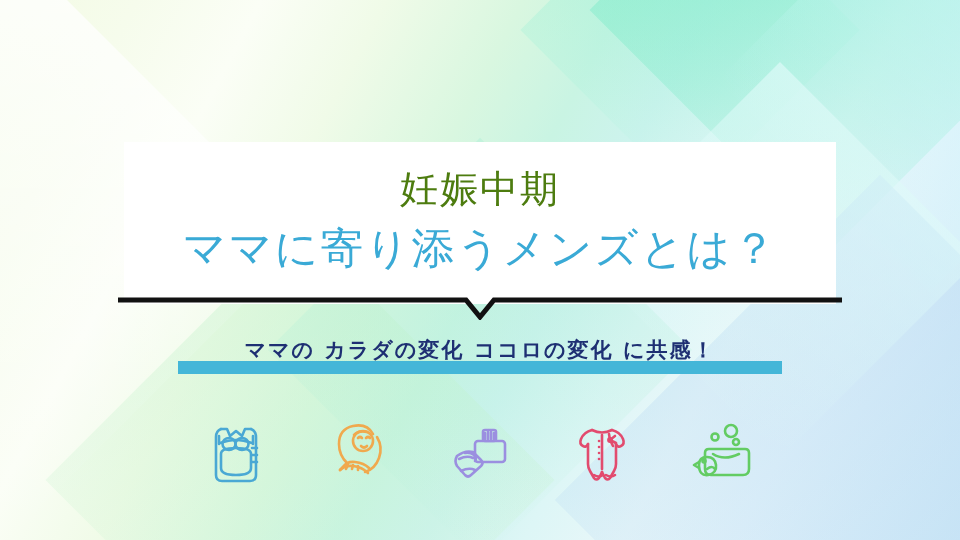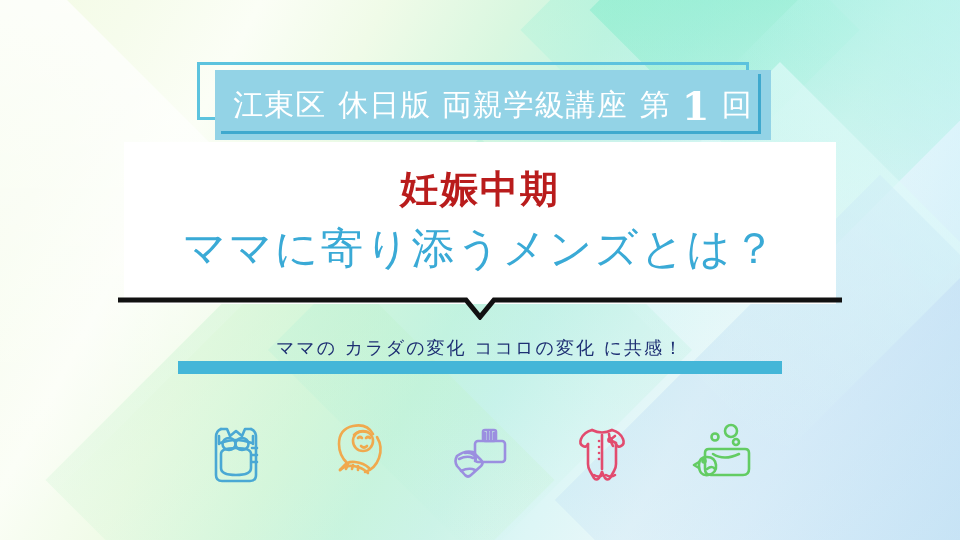--- a/index.html
+++ b/index.html
@@ -161,22 +161,22 @@
   .title-line1, .title-line2 {
     position: absolute;
     left: 0;
     width: 100%;
     text-align: center;
     white-space: nowrap;
   }
   .title-line1 {
     top: 22px;
     font-size: 38px;
-    font-weight: 700;
-    color: #b91c1c;
+    font-weight: 400;
+    color: #4d7c0f;
     letter-spacing: 2px;
   }
   .title-line2 {
     top: 78px;
     font-size: 43px;
     font-weight: 400;
     color: #3aaad6;
     letter-spacing: 2px;
   }
 
@@ -203,22 +203,22 @@
     bottom: 0;
     width: 604px;
     height: 13px;
     background: #44b6d8;
   }
   .subtitle-text {
     position: absolute;
     left: 0; top: 0;
     width: 604px;
     text-align: center;
-    font-size: 18px;
-    font-weight: 400;
+    font-size: 21px;
+    font-weight: 700;
     color: #1e2f73;
     letter-spacing: 2px;
     white-space: nowrap;
   }
 
   
   .icon-row {
     position: absolute;
     left: 190px;
     top: 406px;
@@ -245,32 +245,20 @@
   <div class="bg-base"></div>
   <div class="facet facet-a"></div>
   <div class="facet facet-b"></div>
   <div class="facet facet-c"></div>
   <div class="facet facet-d"></div>
   <div class="facet facet-e"></div>
   <div class="facet facet-f"></div>
   <div class="facet facet-g"></div>
   <div class="facet facet-h"></div>
 
-  <div class="banner-wrap">
-    <div class="banner-outline"></div>
-    <div class="banner-fill"></div>
-    <div class="banner-inner-rule"></div>
-    <div class="banner-text">
-      <span class="seg">江東区</span>
-      <span class="seg">休日版 両親学級講座</span>
-      <span class="seg">第</span>
-      <span class="banner-num">1</span>
-      <span class="seg">回</span>
-    </div>
-  </div>
 
   <div class="card">
     <div class="title-line1">妊娠中期</div>
     <div class="title-line2">ママに寄り添うメンズとは？</div>
   </div>
 
   <div class="rule">
     <svg width="724" height="24" viewBox="0 0 724 24">
       <path d="M0 4 L348 4 L362 21 L376 4 L724 4" fill="none" stroke="#111111" stroke-width="5" stroke-linejoin="miter" stroke-linecap="butt"></path>
     </svg>

